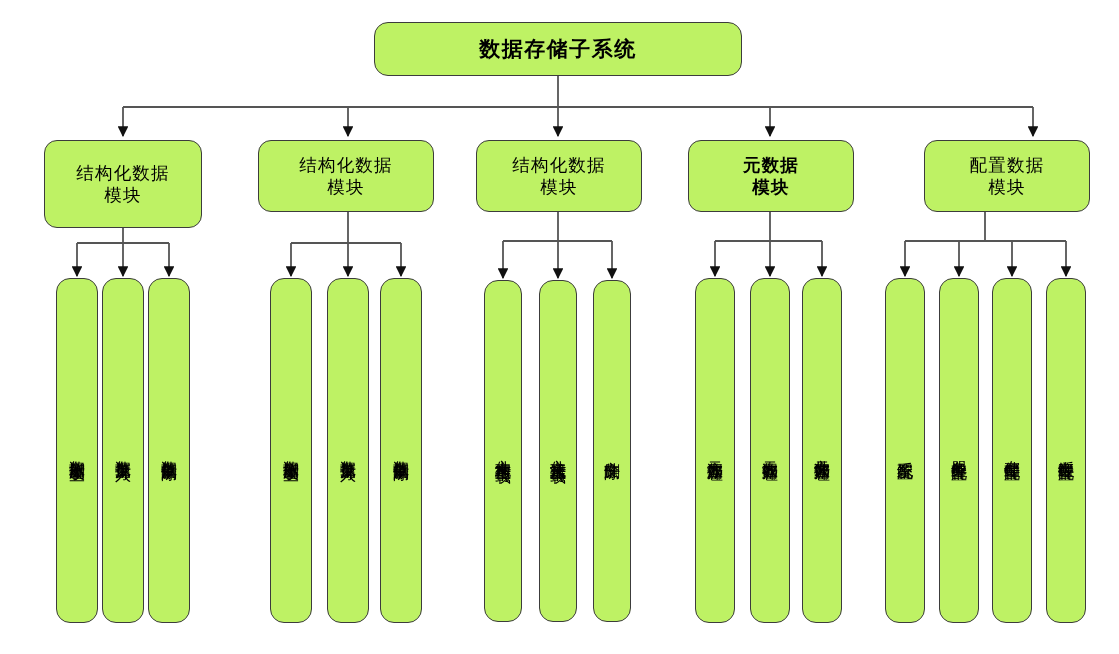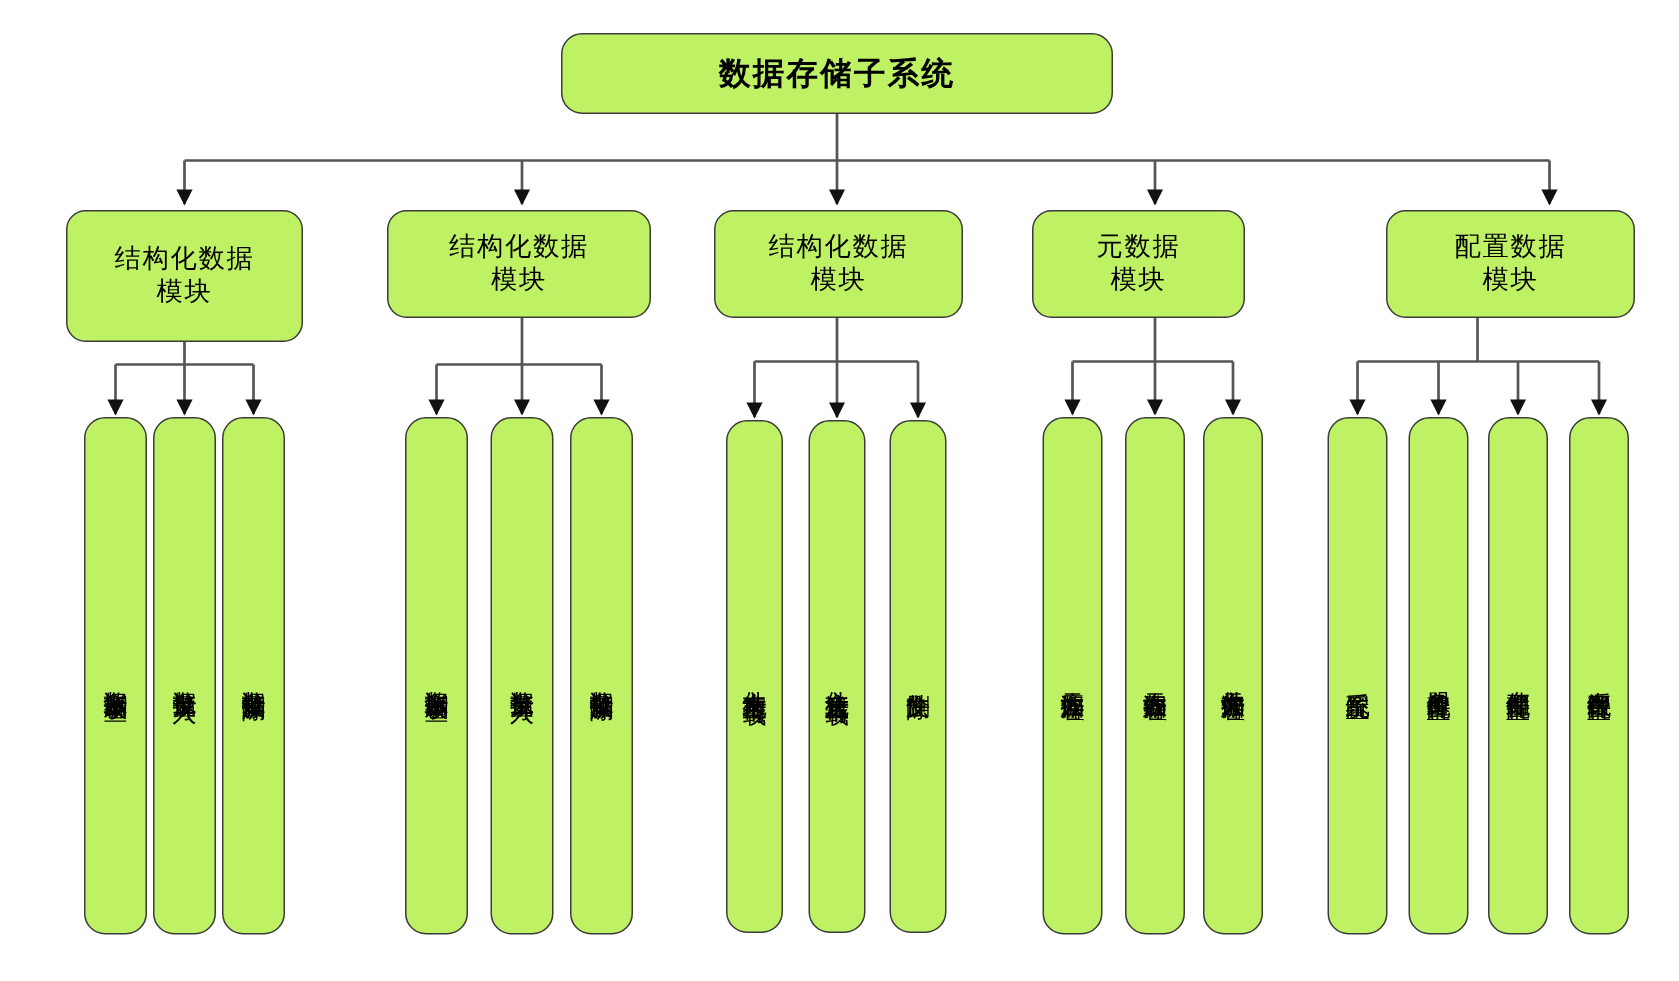--- a/index.html
+++ b/index.html
@@ -144,21 +144,21 @@
   <div class="node module" style="left:258px; top:140px; width:176px; height:72px;">
     <span class="mtext">结构化数据
 模块</span>
   </div>
 
   <div class="node module" style="left:476px; top:140px; width:166px; height:72px;">
     <span class="mtext">结构化数据
 模块</span>
   </div>
 
-  <div class="node module" style="left:688px; top:140px; width:142px; height:72px;">
+  <div class="node module" style="left:688px; top:140px; width:166px; height:72px;font-weight:bold;">
     <span class="mtext">元数据
 模块</span>
   </div>
 
   <div class="node module" style="left:903px; top:140px; width:166px; height:72px;margin-left:21px;">
     <span class="mtext">配置数据
 模块</span>
   </div>
 
   <div class="node leaf" style="left:56px; top:278px; width:42px; height:345px;">

